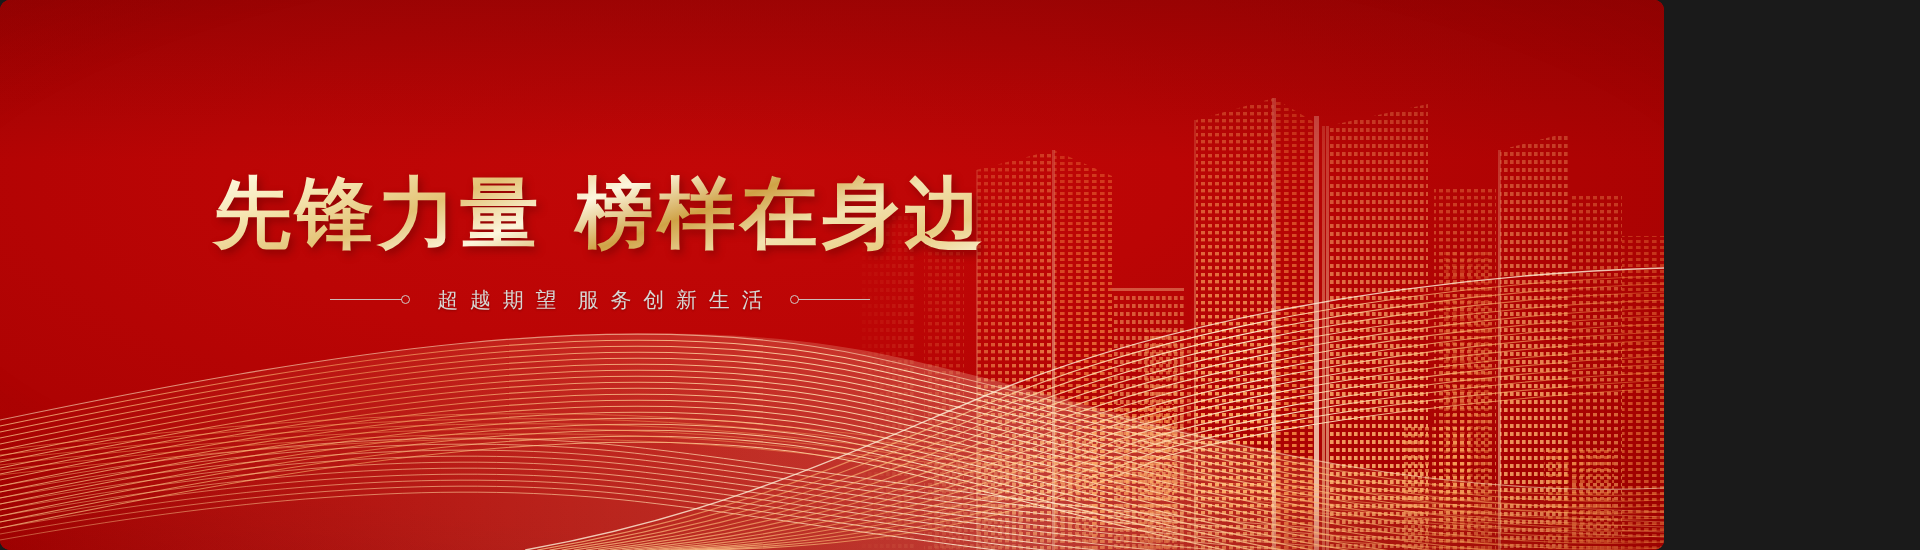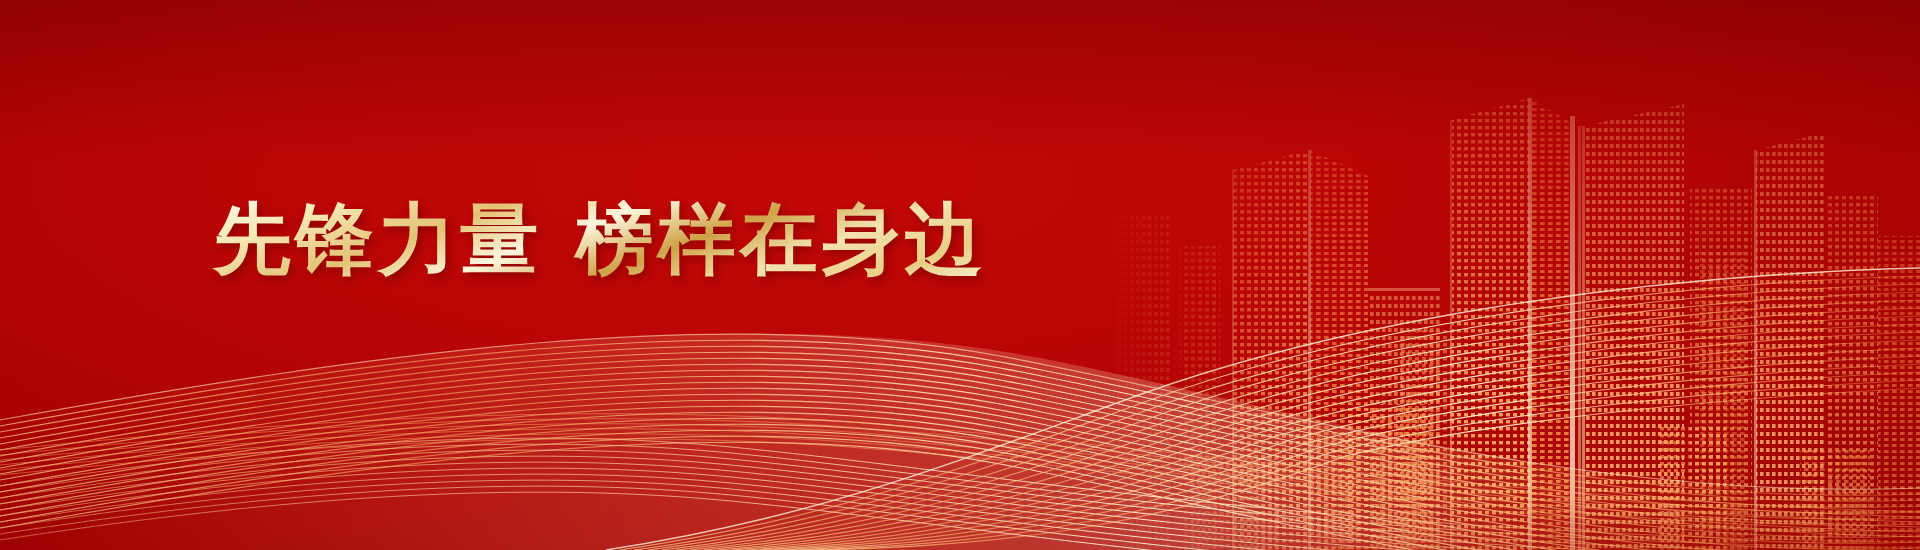--- a/index.html
+++ b/index.html
@@ -1,25 +1,26 @@
 <!DOCTYPE html>
 <html><head>
 <meta charset="utf-8">
 <title>Banner</title>
 <style>
   * { margin:0; padding:0; box-sizing:border-box; }
   html,body { background:#1a1a1a; }
 
   #banner {
     position:relative;
-    width:1920px;
+    width:1664px;
     height:550px;
     overflow:hidden;
     font-family:"DejaVu Sans","Liberation Sans",sans-serif;
     background:#b40404;
+    border-radius:10px;
   }
 
   
   .bg-base {
     position:absolute; inset:0;
     background:
       radial-gradient(ellipse 75% 85% at 42% 32%,
          #c20707 0%, #bb0505 38%, #ae0303 70%, #a30202 100%);
   }
   .bg-vignette {
@@ -312,15 +313,30 @@
   </div>
 
   <div class="bg-vignette"></div>
 
   <div class="content">
 
     <div class="title">
       <span>先锋力量</span><span class="gap"></span><span>榜样在身边</span>
     </div>
 
+    <div class="subtitle-row">
+
+      <span class="orn left">
+        <span class="bar"></span>
+        <span class="dot"></span>
+      </span>
+
+      <span class="sub-text"><span>超越期望</span><span class="sgap"></span><span>服务创新生活</span></span>
+
+      <span class="orn right">
+        <span class="dot"></span>
+        <span class="bar"></span>
+      </span>
+
+    </div>
   </div>
 
 </div>
 
 </body></html>

